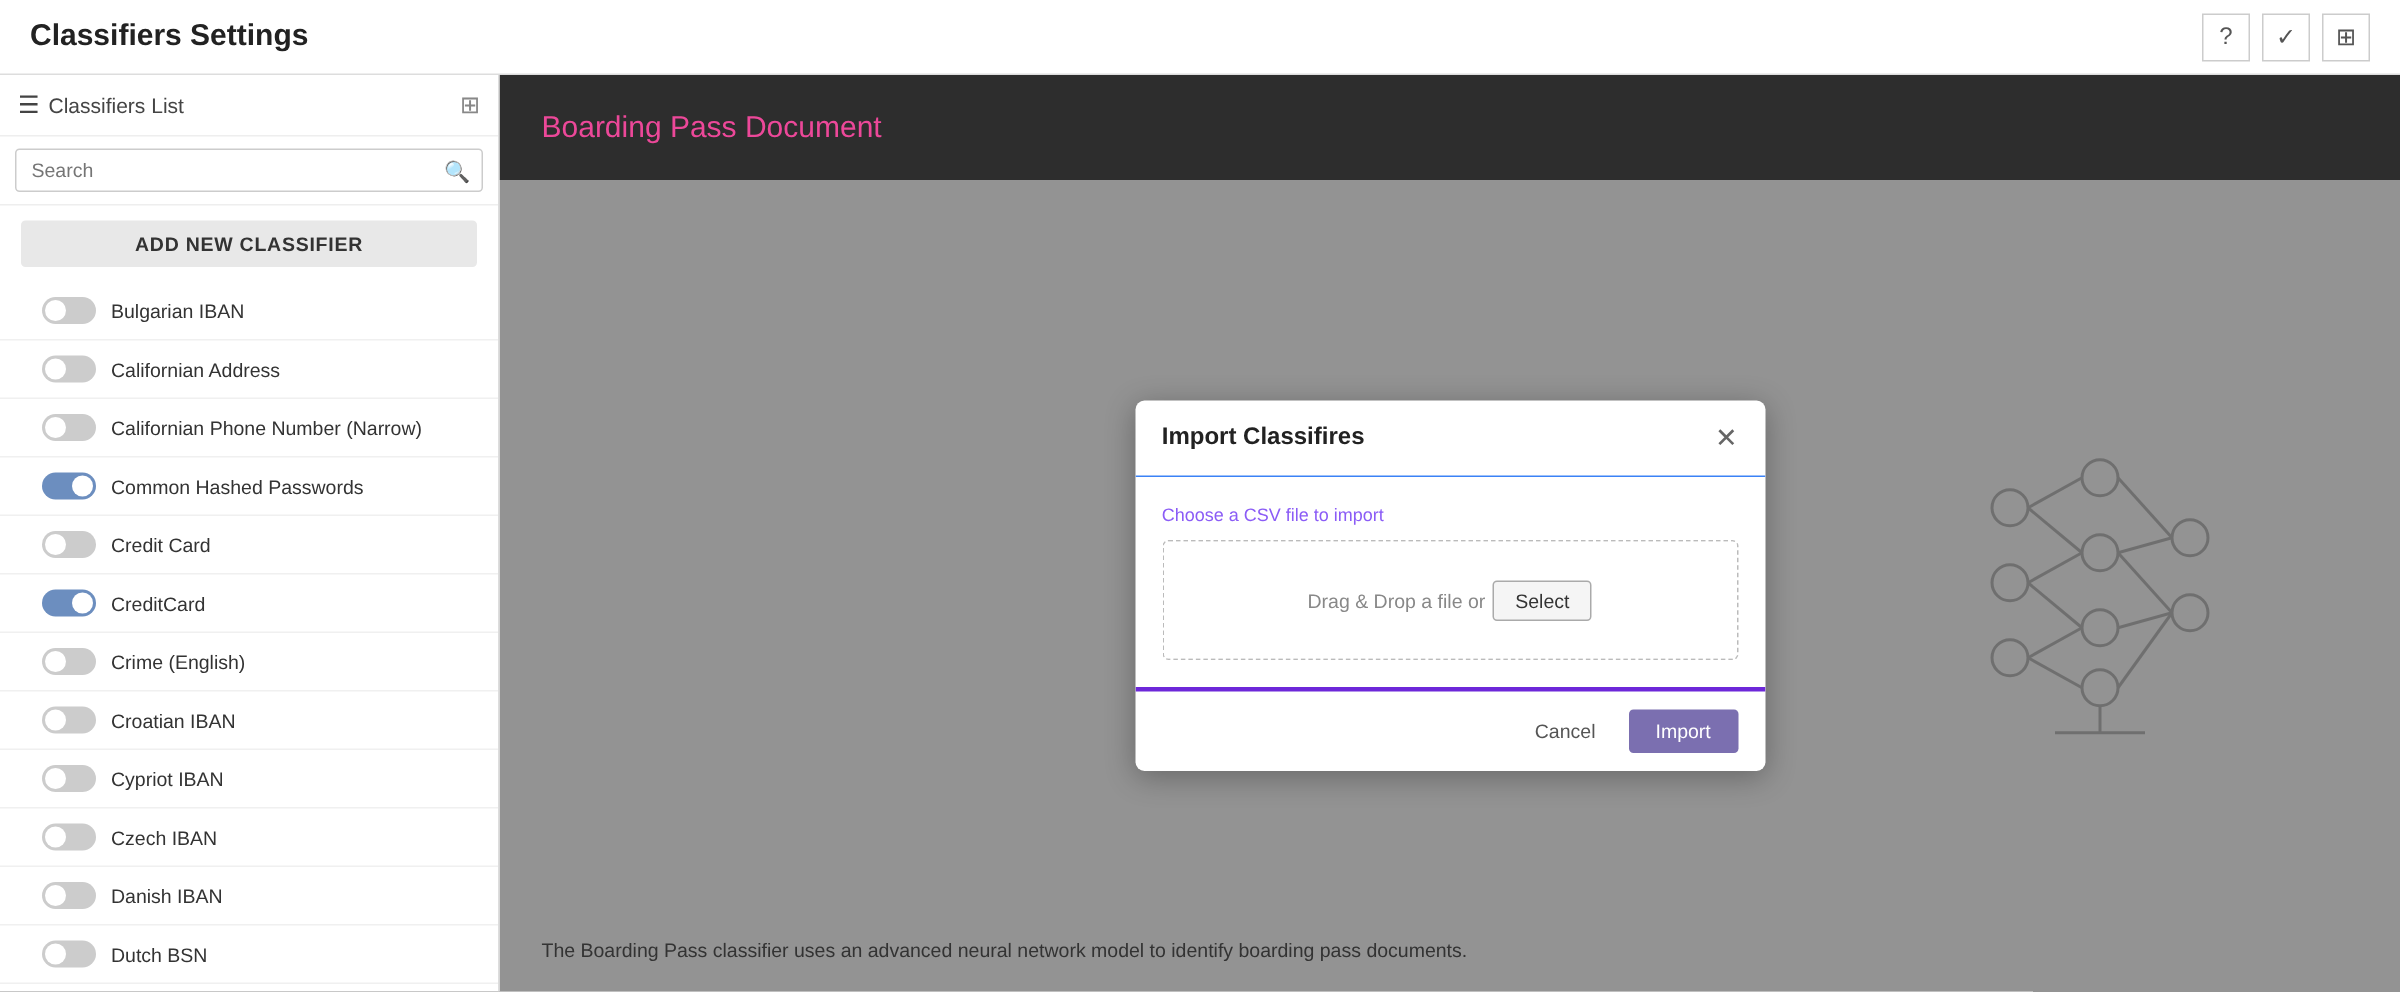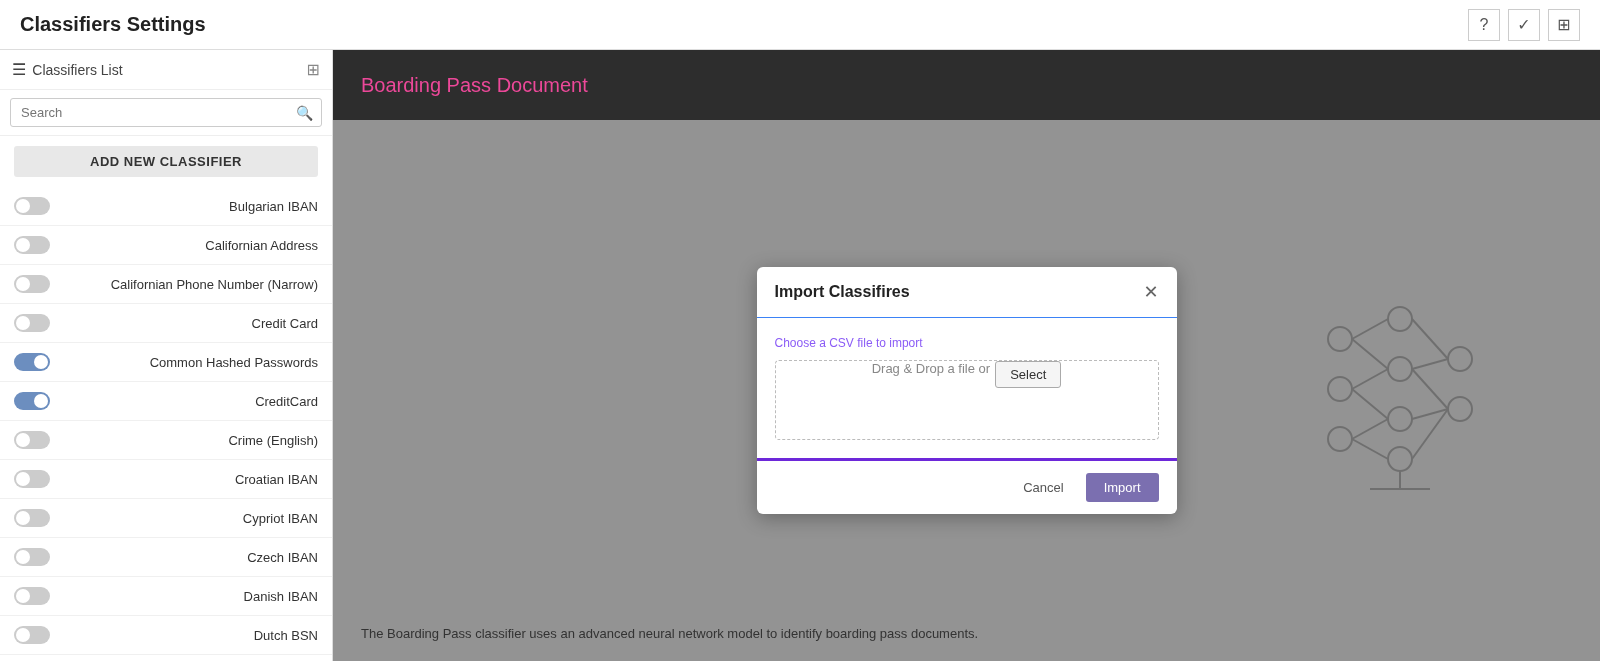--- a/index.html
+++ b/index.html
@@ -68,24 +68,23 @@
       width: calc(100% - 28px);
       text-align: center;
       letter-spacing: 0.5px;
     }
 
     .classifier-list {
       flex: 1; overflow-y: auto;
     }
     .classifier-item {
       display: flex; align-items: center;
-      padding: 10px 14px;
+      padding: 10px 28px;
       border-bottom: 1px solid #f0f0f0;
       cursor: pointer;
-      justify-content: space-between;
     }
     .toggle-switch {
       position: relative; width: 36px; height: 18px; margin-right: 10px; flex-shrink: 0;
     }
     .toggle-track {
       width: 36px; height: 18px; border-radius: 9px;
       background: #ccc; position: relative; cursor: pointer;
       transition: background 0.2s;
     }
     .toggle-track.on { background: #6c8ebf; }
@@ -162,21 +161,21 @@
     .modal-title { font-size: 16px; font-weight: bold; color: #222; }
     .modal-close {
       background: none; border: none; font-size: 18px; cursor: pointer; color: #666;
     }
     .modal-body { padding: 18px; }
     .modal-label { font-size: 12px; color: #8b5cf6; margin-bottom: 10px; }
     .drop-zone {
       border: 1px dashed #bbb;
       border-radius: 4px;
       height: 80px;
-      display: flex; align-items: flex-start; justify-content: center;
+      display: flex; align-items: center; justify-content: center;
       gap: 5px;
       color: #888;
       font-size: 13px;
     }
     .select-btn {
       padding: 5px 14px;
       border: 1px solid #aaa;
       border-radius: 3px;
       background: #f5f5f5;
       font-size: 13px;
@@ -245,33 +244,33 @@
         <div class="classifier-item">
           <div class="toggle-switch">
             <div class="toggle-track off">
               <div class="toggle-thumb"></div>
             </div>
           </div>
           <span class="classifier-name">Californian Phone Number (Narrow)</span>
         </div>
         <div class="classifier-item">
           <div class="toggle-switch">
+            <div class="toggle-track on">
+              <div class="toggle-thumb"></div>
+            </div>
+          </div>
+          <span class="classifier-name">Common Hashed Passwords</span>
+        </div>
+        <div class="classifier-item">
+          <div class="toggle-switch">
             <div class="toggle-track off">
               <div class="toggle-thumb"></div>
             </div>
           </div>
           <span class="classifier-name">Credit Card</span>
-        </div>
-        <div class="classifier-item">
-          <div class="toggle-switch">
-            <div class="toggle-track on">
-              <div class="toggle-thumb"></div>
-            </div>
-          </div>
-          <span class="classifier-name">Common Hashed Passwords</span>
         </div>
         <div class="classifier-item">
           <div class="toggle-switch">
             <div class="toggle-track on">
               <div class="toggle-thumb"></div>
             </div>
           </div>
           <span class="classifier-name">CreditCard</span>
         </div>
         <div class="classifier-item">

